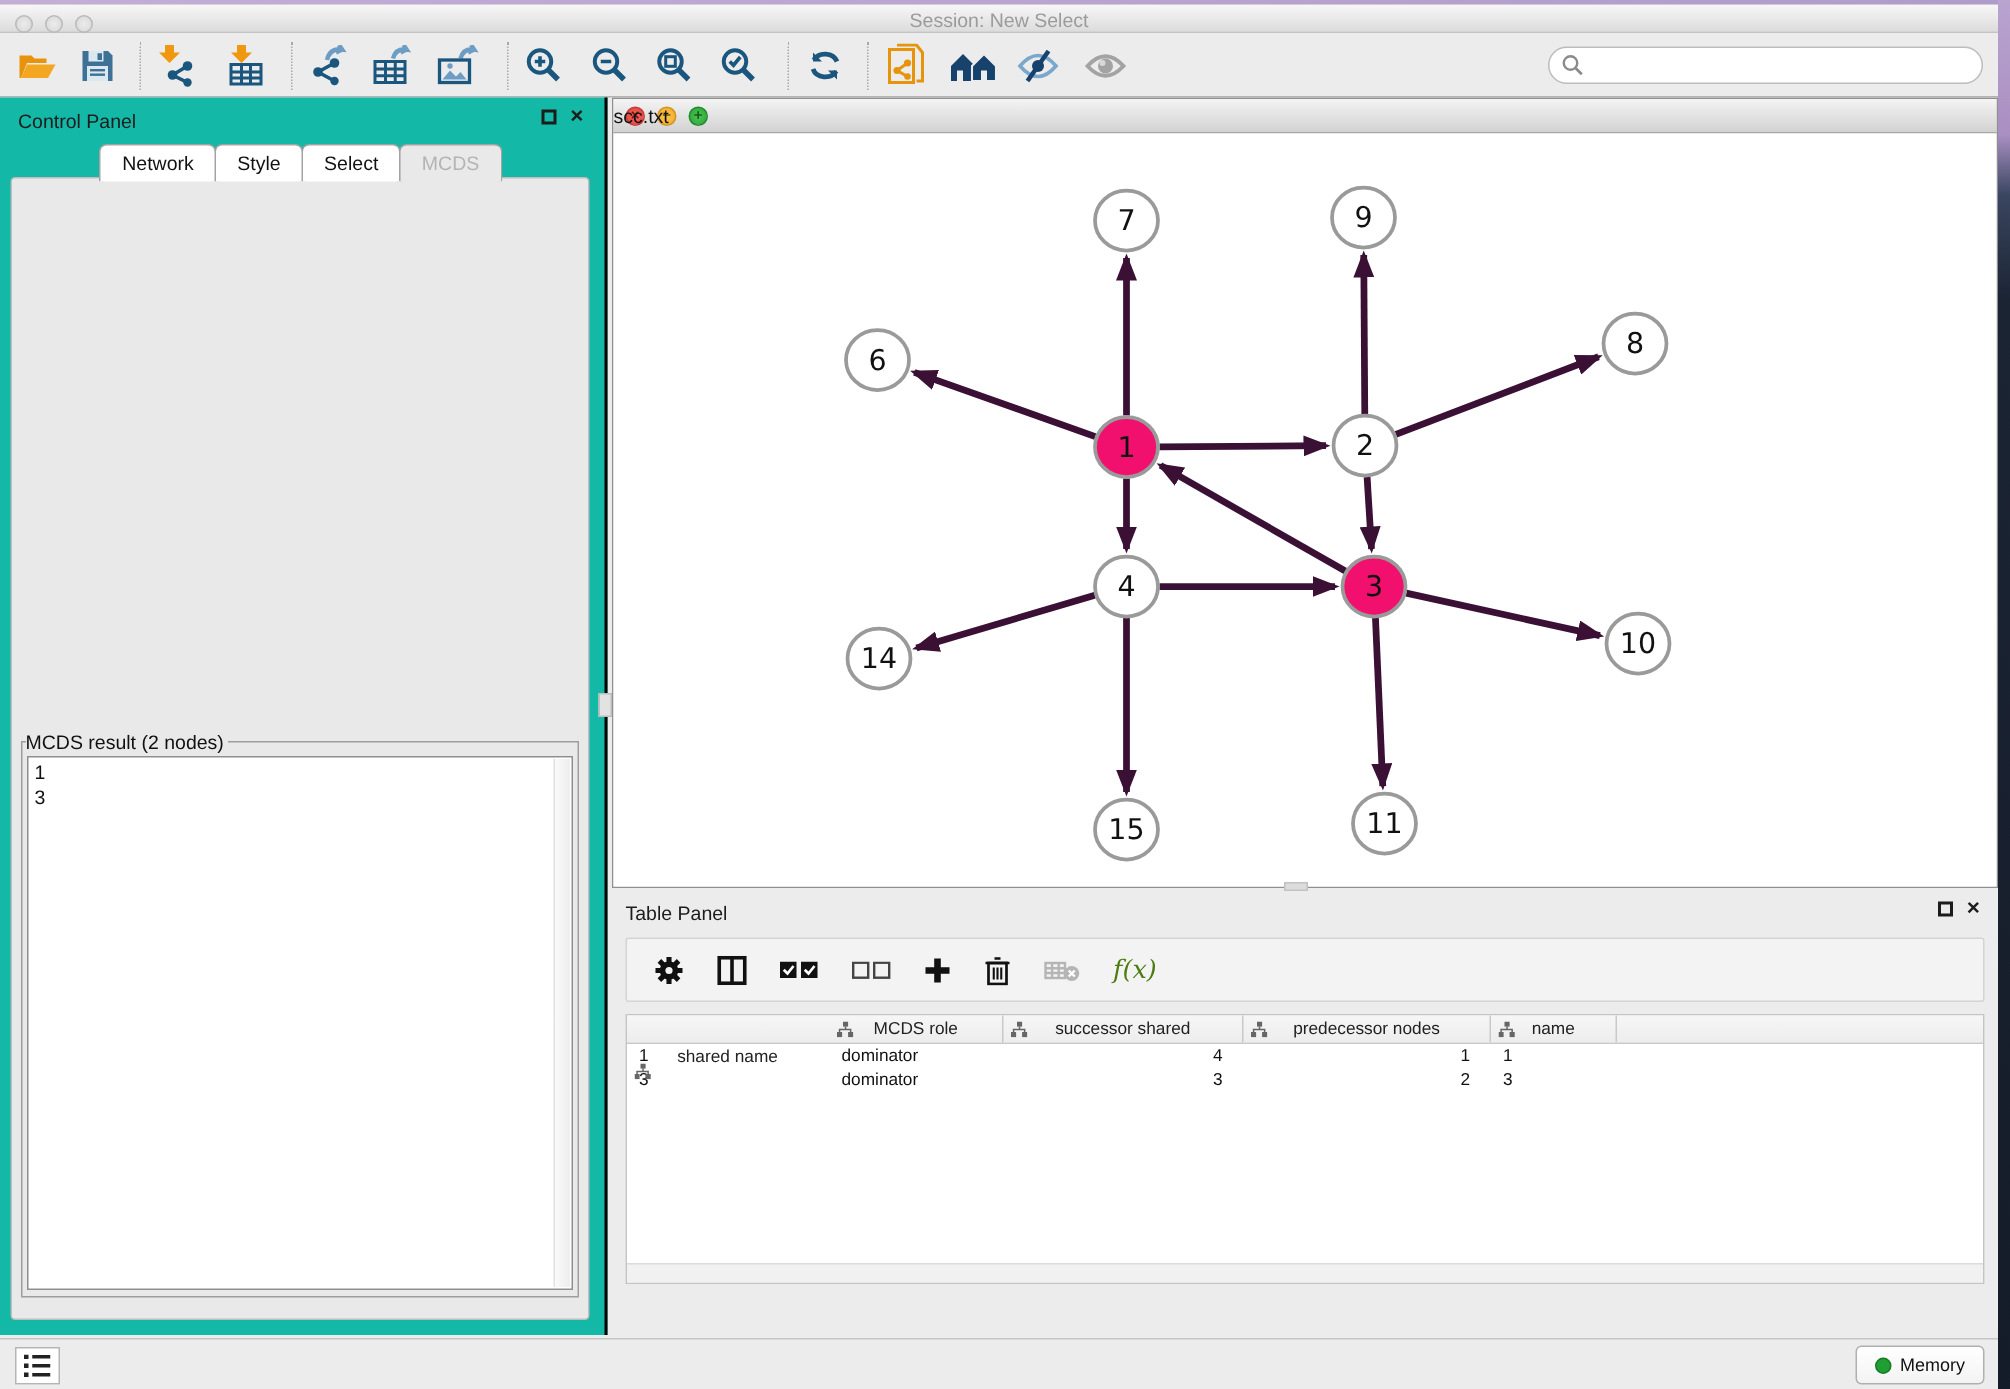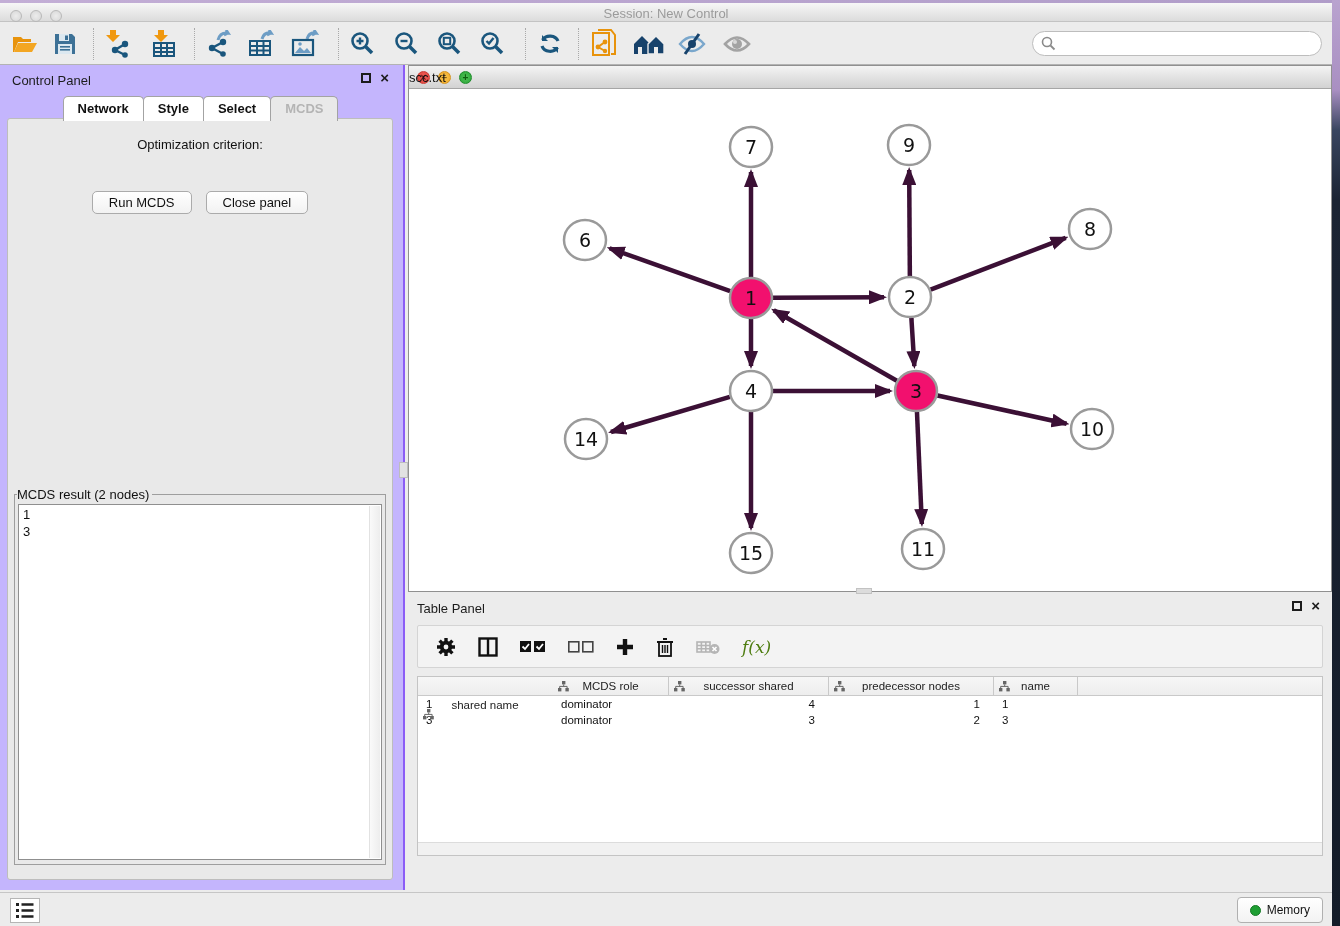--- a/index.html
+++ b/index.html
@@ -15,28 +15,28 @@
   .tl-dot { position:absolute; top:7px; width:12px; height:12px; border-radius:50%; border:1px solid #b9b9b9; background:radial-gradient(#ececec,#d6d6d6); }
 
   
   .toolbar { position:absolute; left:0; top:22px; width:1332px; height:43px; background:#ececec; border-bottom:1px solid #b3b3b3; }
   .tb-btn { position:absolute; top:4px; width:38px; height:36px; display:flex; align-items:center; justify-content:center; }
   .tb-sep { position:absolute; top:6px; height:32px; border-left:1px dotted #a9a9a9; }
   .searchbox { position:absolute; right:10px; top:9px; width:290px; height:25px; background:#fff; border:1px solid #bdbdbd; border-radius:13px; display:flex; align-items:center; padding-left:8px; }
   .searchbox input { border:none; outline:none; flex:1; font-size:13px; height:20px; background:transparent; margin-left:5px; }
 
   
-  .control-panel { position:absolute; left:0; top:65px; width:405px; height:825px; background:#c4b5fd; border-right:2px solid #8b5cf6; }
+  .control-panel { position:absolute; left:0; top:65px; width:405px; height:825px; background:#14b8a6; border-right:2px solid #000000; }
   .panel-title { position:absolute; left:12px; top:8px; font-size:13px; color:#1c1c1c; }
   .panel-btns { position:absolute; right:14px; top:8px; display:flex; gap:9px; align-items:center; }
   .float-box { width:10px; height:10px; border:2px solid #1c1c1c; display:inline-block; }
   .close-x { font-size:15px; font-weight:bold; color:#1c1c1c; line-height:10px; }
 
   .cp-tabs { position:absolute; left:0; top:31px; width:400px; display:flex; justify-content:center; }
-  .tab { border:1px solid #a3a3a3; border-bottom:none; border-radius:5px 5px 0 0; background:#fff; color:#111; font-size:13px; padding:4px 14px 5px; margin-right:-1px; position:relative; z-index:2;font-weight:bold; }
+  .tab { border:1px solid #a3a3a3; border-bottom:none; border-radius:5px 5px 0 0; background:#fff; color:#111; font-size:13px; padding:4px 14px 5px; margin-right:-1px; position:relative; z-index:2; }
   .tab.selected { background:#e9e9e9; color:#b4b4b4; z-index:1; }
 
   .cp-content { position:absolute; left:7px; top:53px; width:386px; height:762px; border:1px solid #bdbdbd; border-radius:3px; background:#e9e9e9; }
   .opt-label { position:absolute; left:0; right:0; top:18px; text-align:center; font-size:13px; color:#111; }
   .dropdown { position:absolute; left:37px; top:39px; width:312px; height:24px; background:#fff; border:1px solid #adadad; border-radius:5px; font-size:13px; color:#111; display:flex; align-items:center; padding-left:10px; }
   .dd-spin { position:absolute; right:6px; top:3px; width:12px; display:flex; flex-direction:column; align-items:center; gap:2px; }
   .dd-spin i { width:0; height:0; border-left:4px solid transparent; border-right:4px solid transparent; }
   .dd-up { border-bottom:5px solid #555; }
   .dd-down { border-top:5px solid #555; }
   .cp-buttons { position:absolute; left:0; right:0; top:72px; display:flex; justify-content:center; gap:14px; }
@@ -87,21 +87,21 @@
 </head>
 <body>
 
 <div class="wp-top"></div>
 <div class="wp-right"></div>
 
 <div class="titlebar">
   <span class="tl-dot" style="left:10px"></span>
   <span class="tl-dot" style="left:30px"></span>
   <span class="tl-dot" style="left:50px"></span>
-  <div class="title">Session: New Control</div>
+  <div class="title">Session: New Select</div>
 </div>
 
 <div class="toolbar">
   <div class="tb-btn" style="left:6px">
     <svg width="26" height="22" viewBox="0 0 26 22">
         <path d="M1 4 h8 l2 2 h8 v3 H6 L2 19 H1 Z" fill="#e8930c"></path>
         <path d="M6 10 h19 l-5 9 H2 Z" fill="#f3a622"></path>
       </svg>
   </div>
   <div class="tb-btn" style="left:46px">
@@ -246,25 +246,20 @@
     <span class="float-box"></span>
     <span class="close-x">×</span>
   </div>
   <div class="cp-tabs" id="cp-tabs">
       <div class="tab">Network</div>
       <div class="tab">Style</div>
       <div class="tab">Select</div>
       <div class="tab selected">MCDS</div>
     </div>
   <div class="cp-content">
-    <div class="opt-label">Optimization criterion:</div>
-    <div class="cp-buttons">
-      <button class="btn">Run MCDS</button>
-      <button class="btn">Close panel</button>
-    </div>
     <fieldset class="result-fieldset">
       <legend>MCDS result (2 nodes)</legend>
       <div class="result-text" id="result-text">1
 3<div class="result-scroll"></div></div>
     </fieldset>
   </div>
 </div>
 
 <div class="net-window">
   <div class="net-titlebar">

